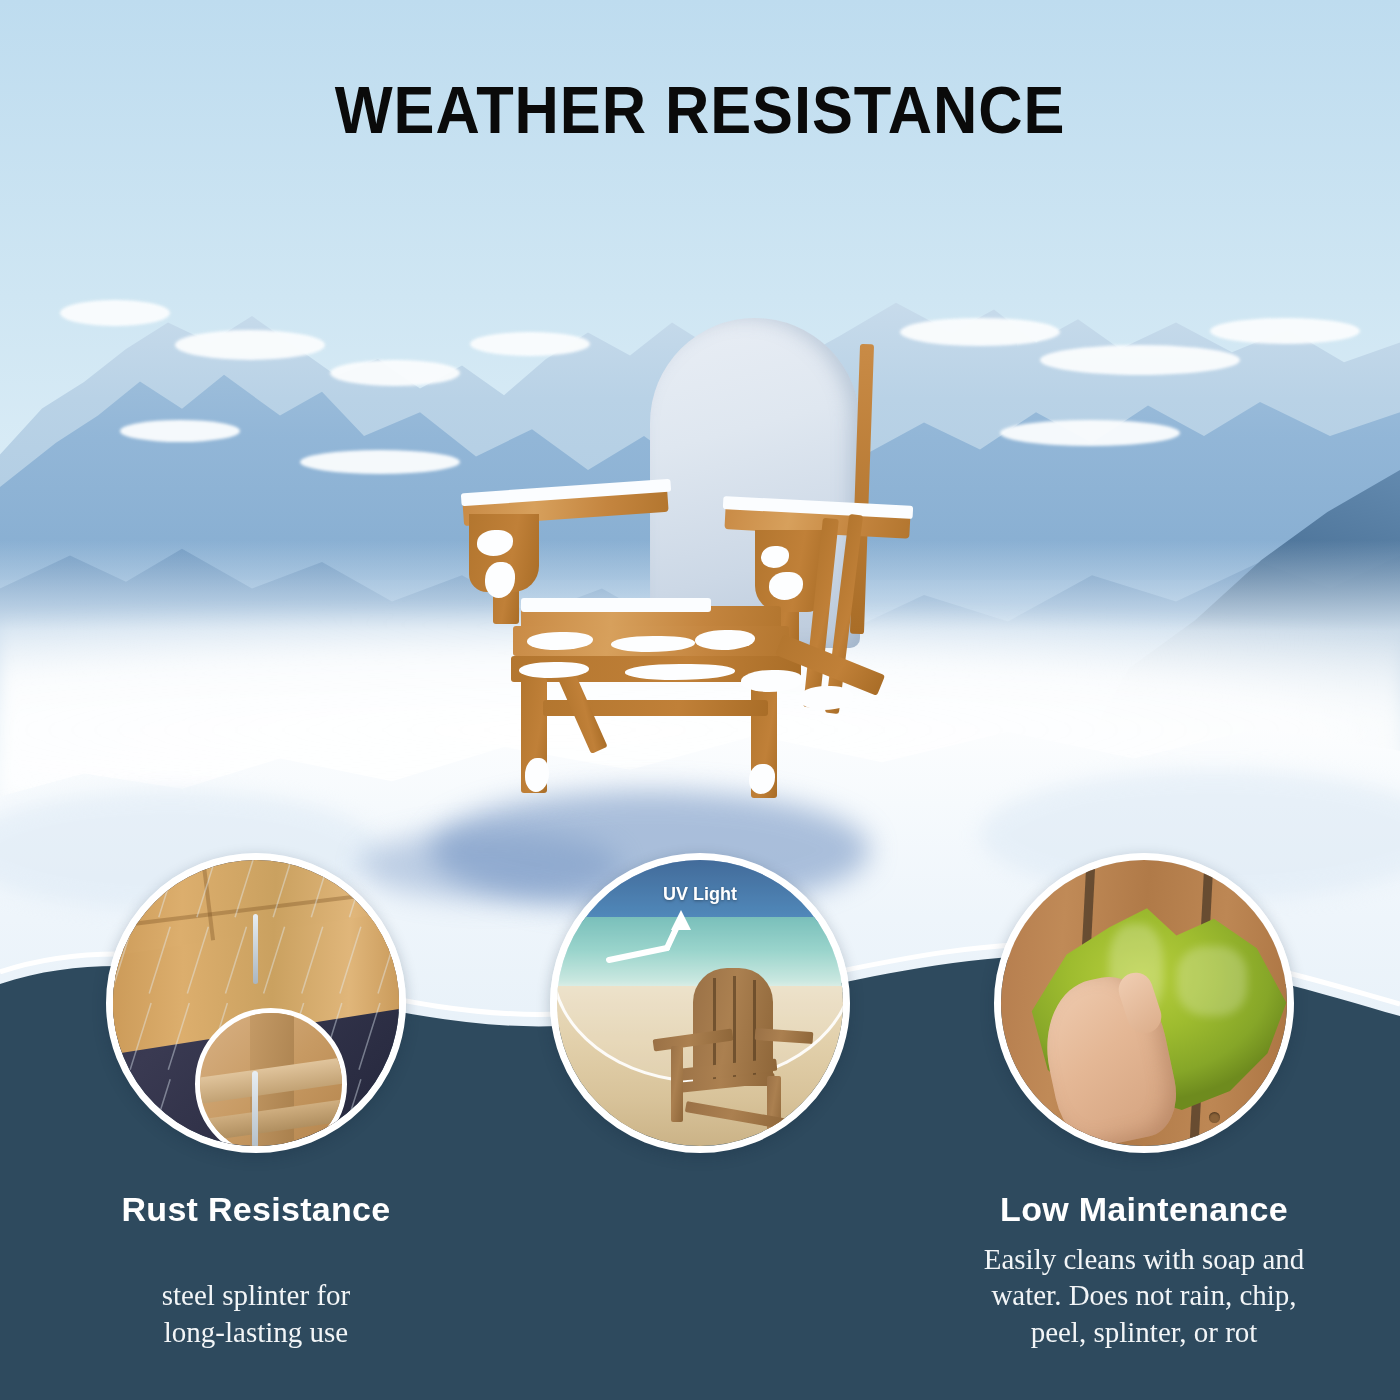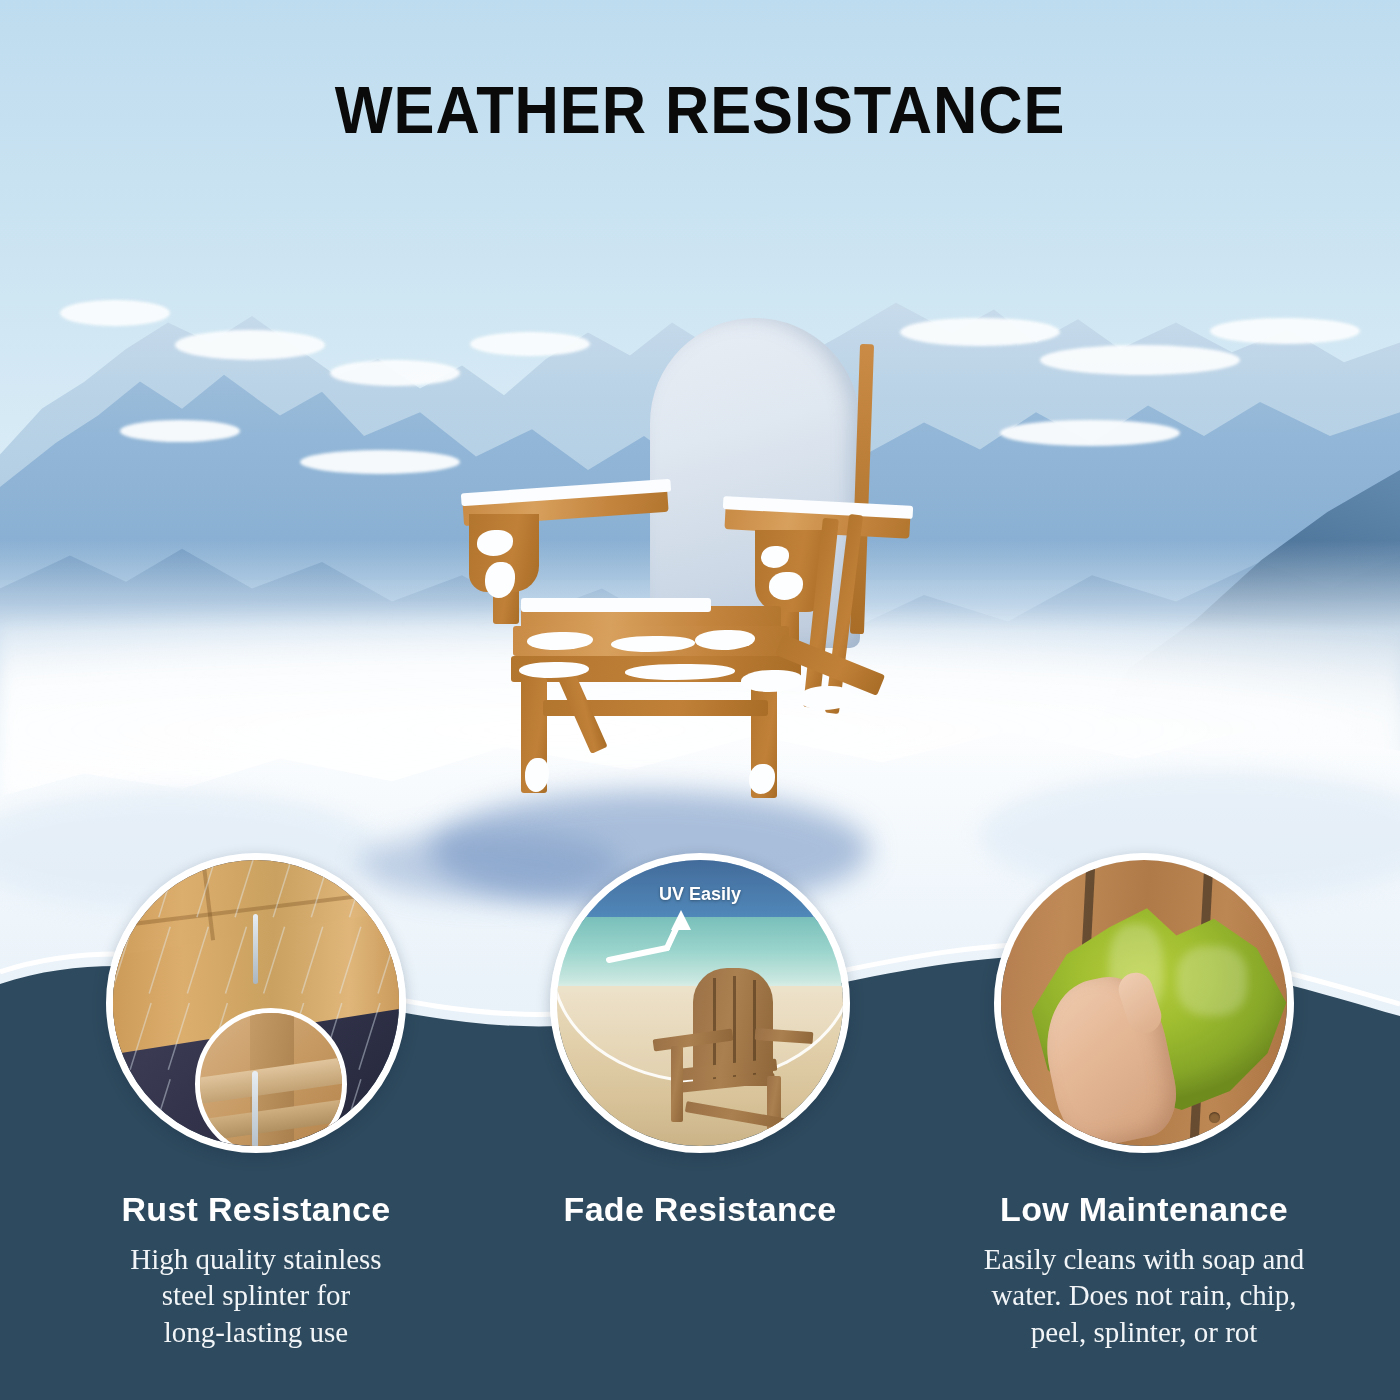--- a/index.html
+++ b/index.html
@@ -288,21 +288,21 @@
         </div>
       </div>
     </div>
 
     <div class="circ c2">
       <div class="circ-inner">
         <div class="c2sky"></div>
         <div class="c2sea"></div>
         <div class="c2sand"></div>
         <div class="uv-dome"></div>
-        <div class="uv-label">UV Easily</div>
+        <div class="uv-label">UV Light</div>
         <svg style="position:absolute;left:48px;top:48px;width:120px;height:66px;" viewBox="0 0 120 66">
           <path d="M4,52 L62,40" stroke="#ffffff" stroke-width="6" stroke-linecap="round" fill="none"></path>
           <path d="M62,40 L76,10" stroke="#ffffff" stroke-width="6" stroke-linecap="round" fill="none"></path>
           <polygon points="76,2 86,22 66,22" fill="#ffffff"></polygon>
         </svg>
         <div class="c2chair">
           <div class="cw" style="left:42px;top:0;width:80px;height:118px;border-radius:34px 34px 4px 4px;"></div>
           <div style="position:absolute;left:62px;top:10px;width:3px;height:106px;background:rgba(80,55,28,.6);"></div>
           <div style="position:absolute;left:82px;top:8px;width:3px;height:108px;background:rgba(80,55,28,.6);"></div>
           <div style="position:absolute;left:102px;top:12px;width:3px;height:104px;background:rgba(80,55,28,.6);"></div>
@@ -328,28 +328,27 @@
         <div class="hand"></div>
         <div style="position:absolute;left:122px;top:112px;width:34px;height:62px;background:linear-gradient(160deg,#f0cdb2,#dcae8b);border-radius:18px;transform:rotate(-18deg);"></div>
         <div style="position:absolute;left:208px;top:252px;width:11px;height:11px;border-radius:50%;background:#8a6238;box-shadow:inset 0 1px 2px rgba(0,0,0,.45);"></div>
       </div>
     </div>
   </div>
 
   <div class="feat f1">
     <h3>Rust Resistance</h3>
     <p>
-      <span>High quality stainless</span><br>
+      <br>
       <span>steel splinter for</span><br>
       <span>long-lasting use</span>
     </p>
   </div>
 
   <div class="feat f2">
-    <h3>Fade Resistance</h3>
   </div>
 
   <div class="feat f3">
     <h3>Low Maintenance</h3>
     <p>
       <span>Easily cleans with soap and</span><br>
       <span>water. Does not rain, chip,</span><br>
       <span>peel, splinter, or rot</span>
     </p>
   </div>

